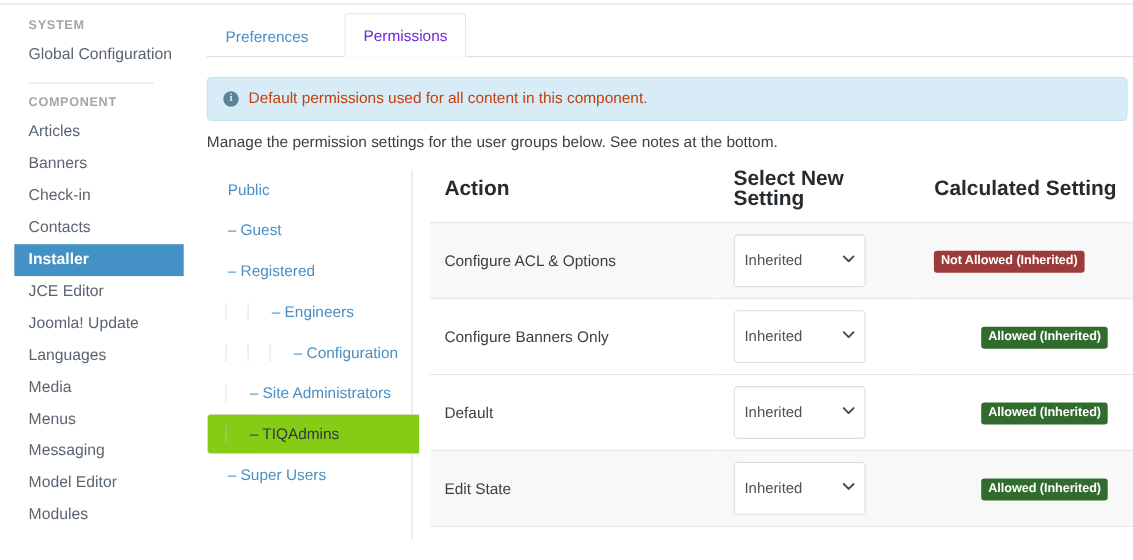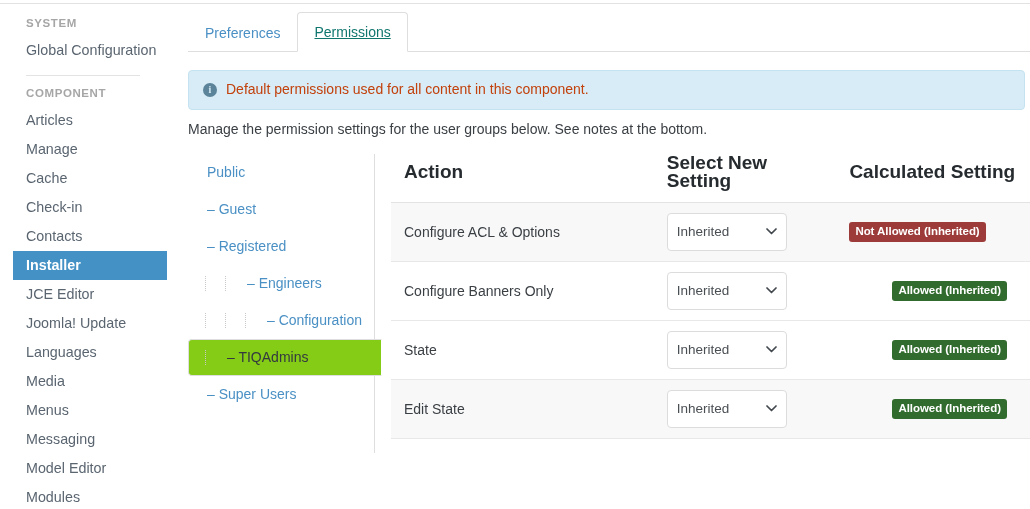--- a/index.html
+++ b/index.html
@@ -61,39 +61,39 @@
     width: 842px;
   }
 
   
   .tabs {
     position: relative;
     height: 40px;
     border-bottom: 1px solid #dedede;
     display: flex;
     align-items: flex-end;
+    gap: 16px;
   }
   .tab {
     font-size: 14px;
     padding: 10px 16px 10px 16px;
     line-height: 18px;
     color: #4a90c4;
     cursor: pointer;
     border: 1px solid transparent;
     border-bottom: none;
     position: relative;
     top: 1px;
   }
   .tab.active {
-    color: #0f766e;
+    color: #6d28d9;
     background: #ffffff;
     border: 1px solid #dedede;
     border-bottom: 1px solid #ffffff;
     border-radius: 4px 4px 0 0;
-    text-decoration: underline;
   }
 
   
   .alert {
     margin-top: 18px;
     width: 837px;
     background: #d7ecf6;
     border: 1px solid #c5e2f0;
     border-radius: 4px;
     padding: 10px 12px 11px 14px;
@@ -199,21 +199,21 @@
   }
   .ptable tr.odd td { background: #f8f8f8; }
   .col-action { width: 262px; }
   .col-select { width: 182px; }
   .col-calc   { width: 193px; }
 
   .sel {
     appearance: none;
     -webkit-appearance: none;
     width: 120px;
-    height: 38px;
+    height: 48px;
     border: 1px solid #dcdcdc;
     border-radius: 4px;
     background: #ffffff;
     font-size: 13.5px;
     font-family: "Liberation Sans", sans-serif;
     color: #4a4f54;
     padding: 0 24px 0 9px;
     line-height: 28px;
     cursor: pointer;
   }
@@ -247,22 +247,21 @@
 <div class="page">
 
   <div class="topline"></div>
 
   <nav class="sidebar" id="sidebar">
       <div class="side-section-label">SYSTEM</div>
       <a class="side-item">Global Configuration</a>
       <div class="side-divider"></div>
       <div class="side-section-label">COMPONENT</div>
       <a class="side-item">Articles</a>
-      <a class="side-item">Manage</a>
-      <a class="side-item">Cache</a>
+      <a class="side-item">Banners</a>
       <a class="side-item">Check-in</a>
       <a class="side-item">Contacts</a>
       <a class="side-item active">Installer</a>
       <a class="side-item">JCE Editor</a>
       <a class="side-item">Joomla! Update</a>
       <a class="side-item">Languages</a>
       <a class="side-item">Media</a>
       <a class="side-item">Menus</a>
       <a class="side-item">Messaging</a>
       <a class="side-item">Model Editor</a>
@@ -308,20 +307,26 @@
           </div>
           <div class="group-item">
             <span class="gspace" style="flex: 0 0 17px; width: 17px;"></span>
             <span class="guide"></span>
             <span class="gspace"></span>
             <span class="guide"></span>
             <span class="gspace"></span>
             <span class="guide"></span>
             <span class="gspace"></span>
             <span class="glabel">– Configuration</span>
+          </div>
+          <div class="group-item">
+            <span class="gspace" style="flex: 0 0 17px; width: 17px;"></span>
+            <span class="guide"></span>
+            <span class="gspace"></span>
+            <span class="glabel">– Site Administrators</span>
           </div>
           <div class="group-item active">
             <span class="gspace" style="flex: 0 0 16px; width: 16px;"></span>
             <span class="guide"></span>
             <span class="gspace"></span>
             <span class="glabel">– TIQAdmins</span>
           </div>
           <div class="group-item">
             <span class="gspace" style="flex: 0 0 17px; width: 17px;"></span>
             <span class="glabel">– Super Users</span>
@@ -350,21 +355,21 @@
               <td><span class="badge danger">Not Allowed (Inherited)</span></td>
             </tr>
             <tr class="even">
               <td>Configure Banners Only</td>
               <td><span class="sel-wrap"><select class="sel"><option>Inherited</option><option>Allowed</option><option>Denied</option></select><span class="sel-chev"><svg width="11" height="7" viewBox="0 0 11 7">
                       <path d="M1 1 L5.5 5.5 L10 1" fill="none" stroke="#41484e" stroke-width="1.7" stroke-linecap="round" stroke-linejoin="round"></path>
                     </svg></span></span></td>
               <td><span class="badge success">Allowed (Inherited)</span></td>
             </tr>
             <tr class="even">
-              <td>State</td>
+              <td>Default</td>
               <td><span class="sel-wrap"><select class="sel"><option>Inherited</option><option>Allowed</option><option>Denied</option></select><span class="sel-chev"><svg width="11" height="7" viewBox="0 0 11 7">
                       <path d="M1 1 L5.5 5.5 L10 1" fill="none" stroke="#41484e" stroke-width="1.7" stroke-linecap="round" stroke-linejoin="round"></path>
                     </svg></span></span></td>
               <td><span class="badge success">Allowed (Inherited)</span></td>
             </tr>
             <tr class="odd">
               <td>Edit State</td>
               <td><span class="sel-wrap"><select class="sel"><option>Inherited</option><option>Allowed</option><option>Denied</option></select><span class="sel-chev"><svg width="11" height="7" viewBox="0 0 11 7">
                       <path d="M1 1 L5.5 5.5 L10 1" fill="none" stroke="#41484e" stroke-width="1.7" stroke-linecap="round" stroke-linejoin="round"></path>
                     </svg></span></span></td>

